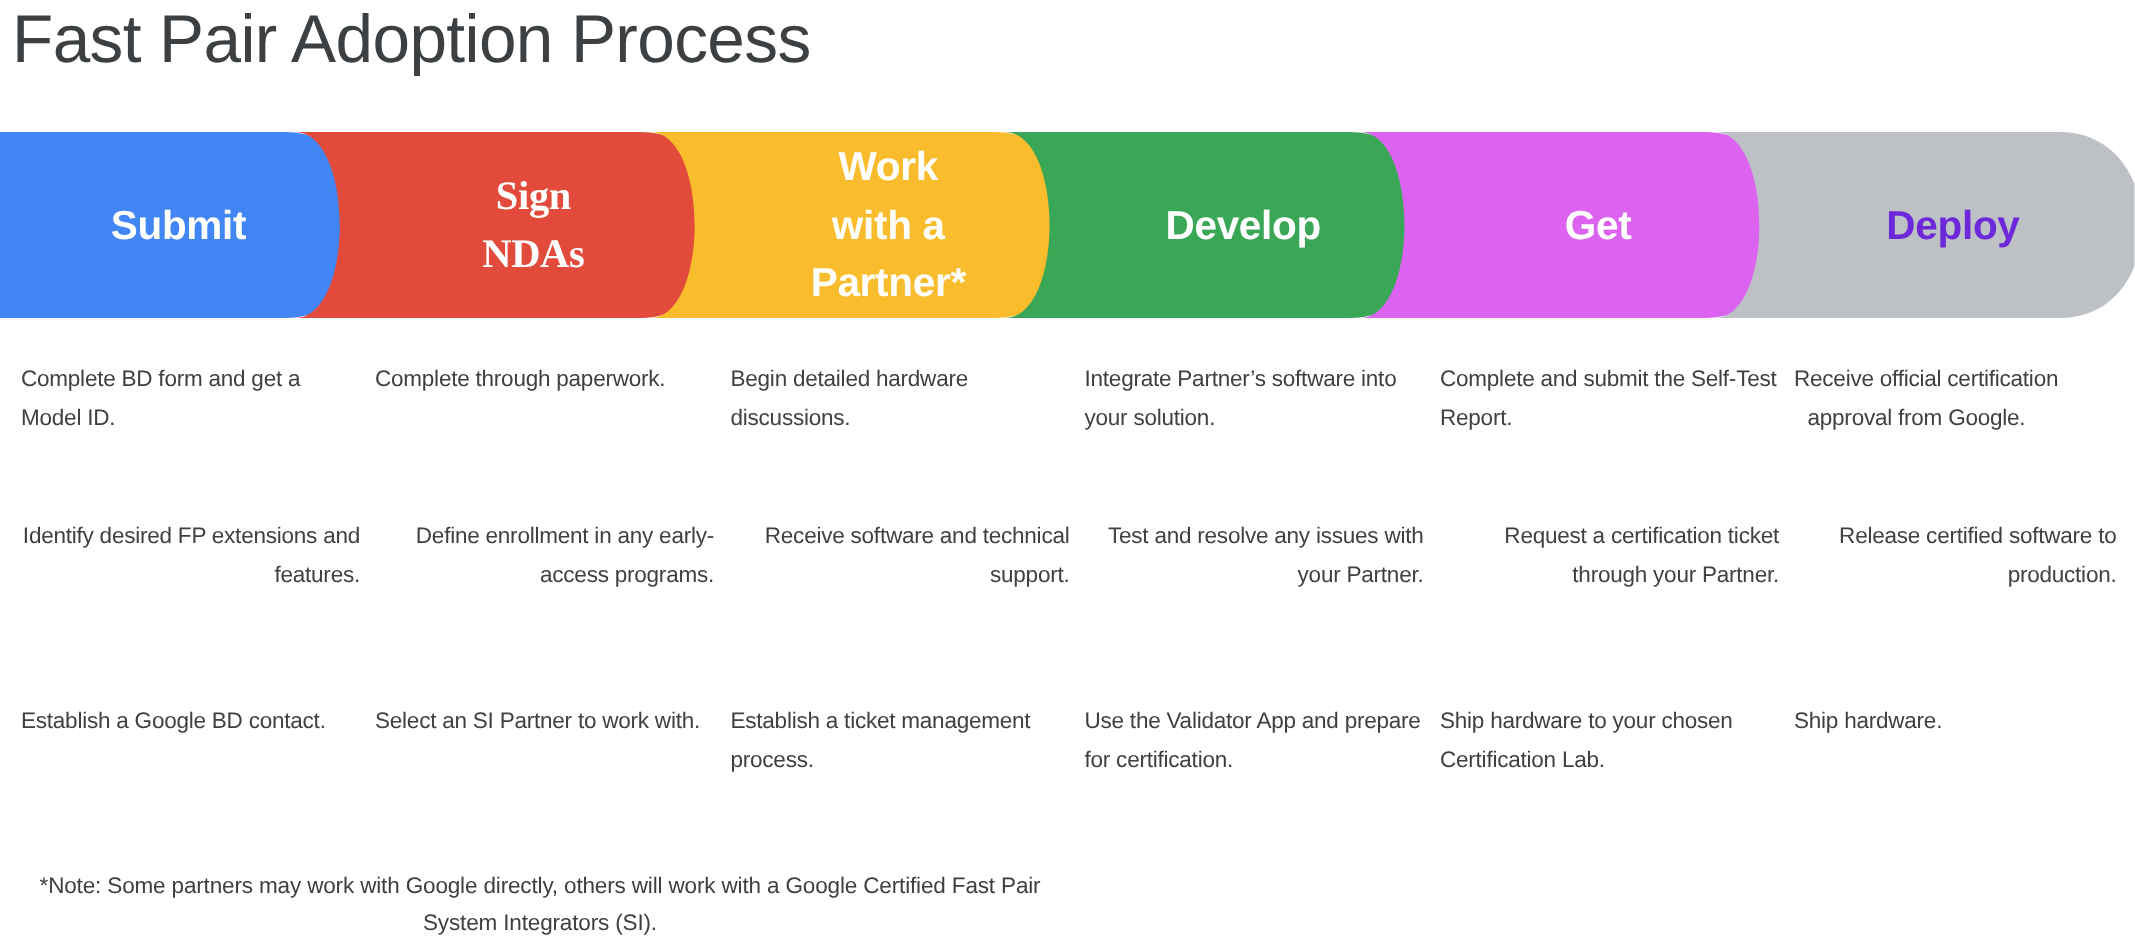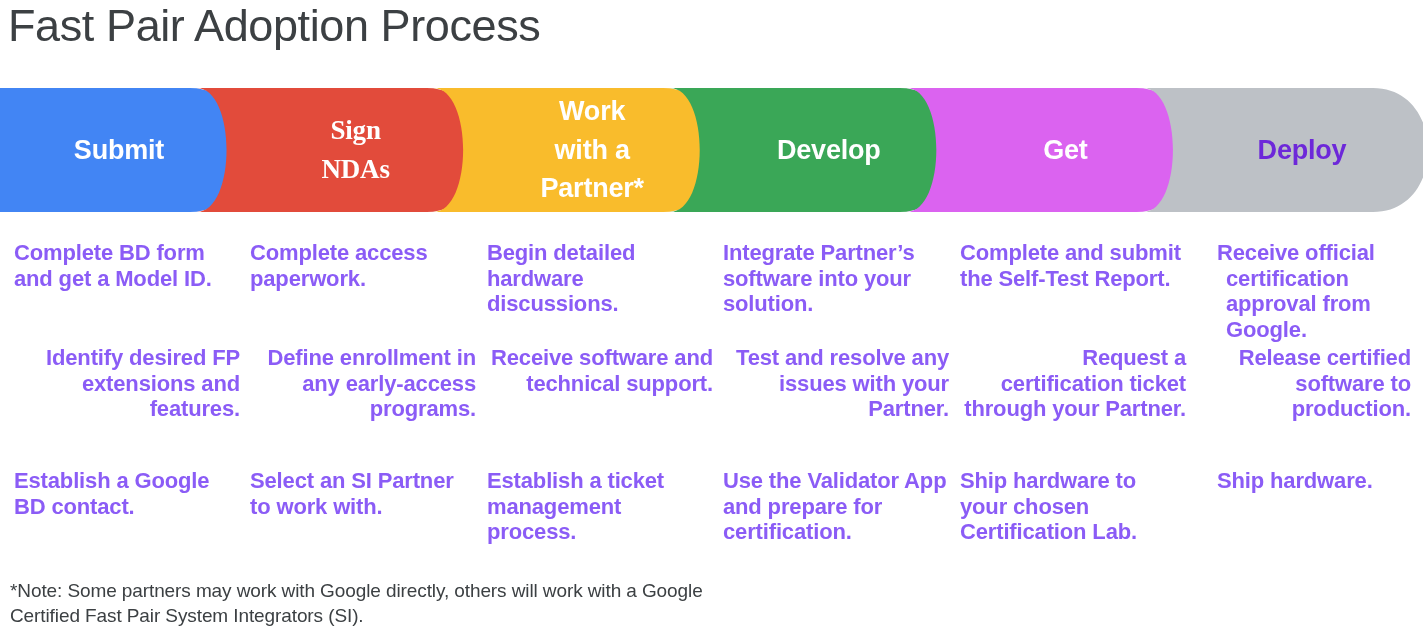--- a/index.html
+++ b/index.html
@@ -66,47 +66,46 @@
     top: 240px;
     width: 1423px;
   }
   .detail-col {
     position: absolute;
     top: 0;
     width: 226px;
   }
   .detail-item {
     position: absolute;
-    font-size: 22px;
+    font-size: 15px;
     line-height: 25.5px;
-    color: #8b5cf6;
+    color: #404040;
     letter-spacing: -0.15px;
-    font-weight: bold;
   }
   .detail-item.r0 { top: 0px; }
   .detail-item.r1 { top: 105px; text-align: right; }
   .detail-item.r2 { top: 228px; }
 
   
   .detail-col.indent .detail-item {
     padding-left: 9px;
     text-indent: -9px;
-    margin-left: 21px;
   }
 
   
   .footnote {
     position: absolute;
     left: 10px;
     top: 578px;
     width: 700px;
-    font-size: 19px;
+    font-size: 15px;
     line-height: 25px;
     color: #3c4043;
     letter-spacing: -0.1px;
+    text-align: center;
   }
 </style>
 </head>
 <body>
 
 <div class="page-title">Fast Pair Adoption Process</div>
 
 <div class="chevron-band">
   <svg width="1423" height="124" viewBox="0 0 1423 124" xmlns="http://www.w3.org/2000/svg">
     <g id="chevron-shapes-group">
@@ -143,21 +142,21 @@
     </div>
   </div>
 
 <div class="detail-grid" id="detail-grid">
     <div class="detail-col" style="left: 14px;">
       <div class="detail-item r0">Complete BD form and get a Model ID.</div>
       <div class="detail-item r1">Identify desired FP extensions and features.</div>
       <div class="detail-item r2">Establish a Google BD contact.</div>
     </div>
     <div class="detail-col" style="left: 250px;">
-      <div class="detail-item r0">Complete access paperwork.</div>
+      <div class="detail-item r0">Complete through paperwork.</div>
       <div class="detail-item r1">Define enrollment in any early-access programs.</div>
       <div class="detail-item r2">Select an SI Partner to work with.</div>
     </div>
     <div class="detail-col" style="left: 487px;">
       <div class="detail-item r0">Begin detailed hardware discussions.</div>
       <div class="detail-item r1">Receive software and technical support.</div>
       <div class="detail-item r2">Establish a ticket management process.</div>
     </div>
     <div class="detail-col" style="left: 723px;">
       <div class="detail-item r0">Integrate Partner’s software into your solution.</div>

